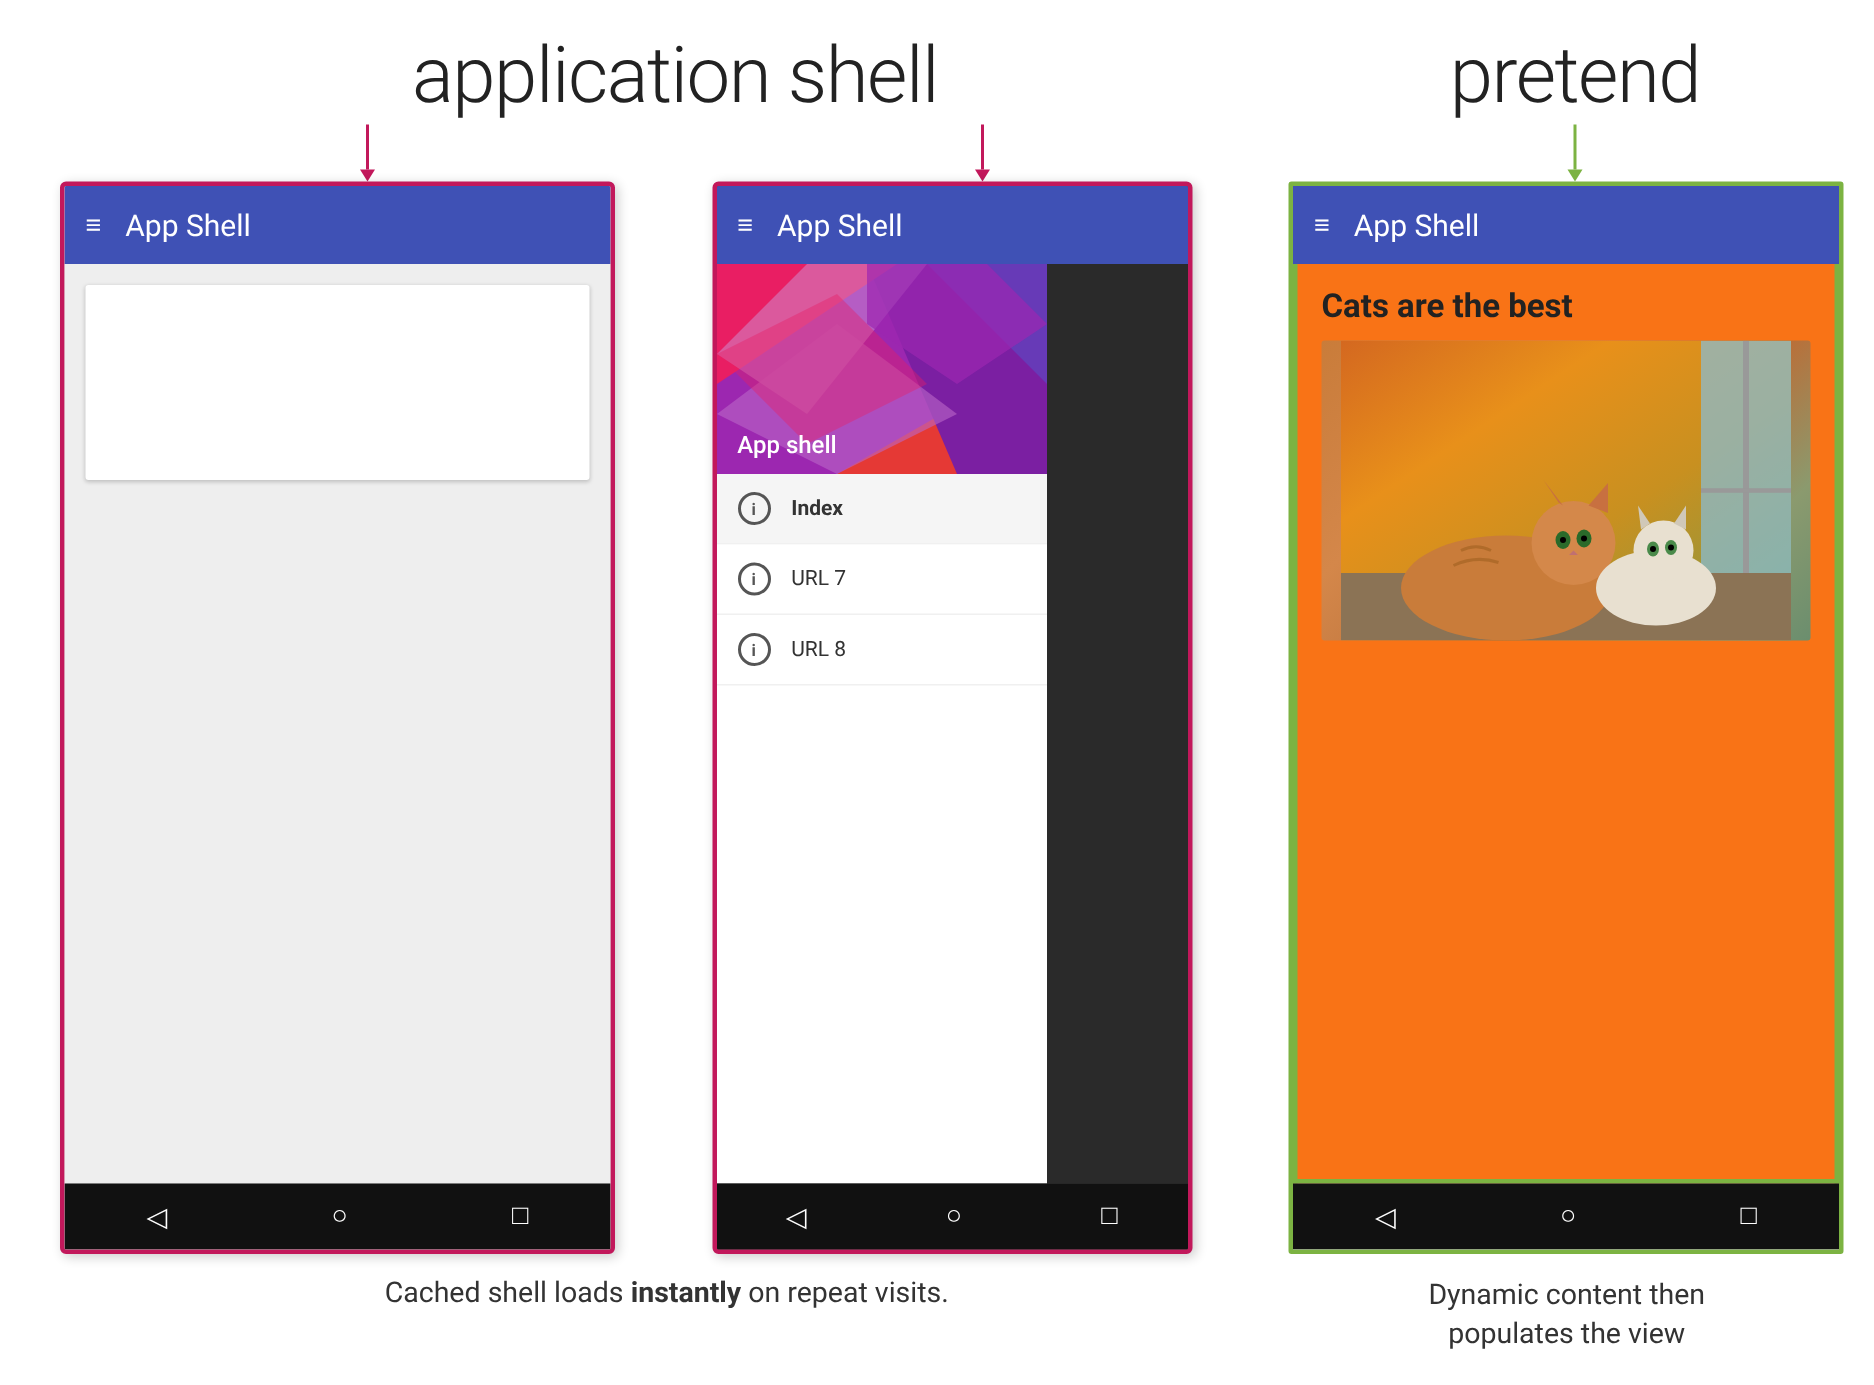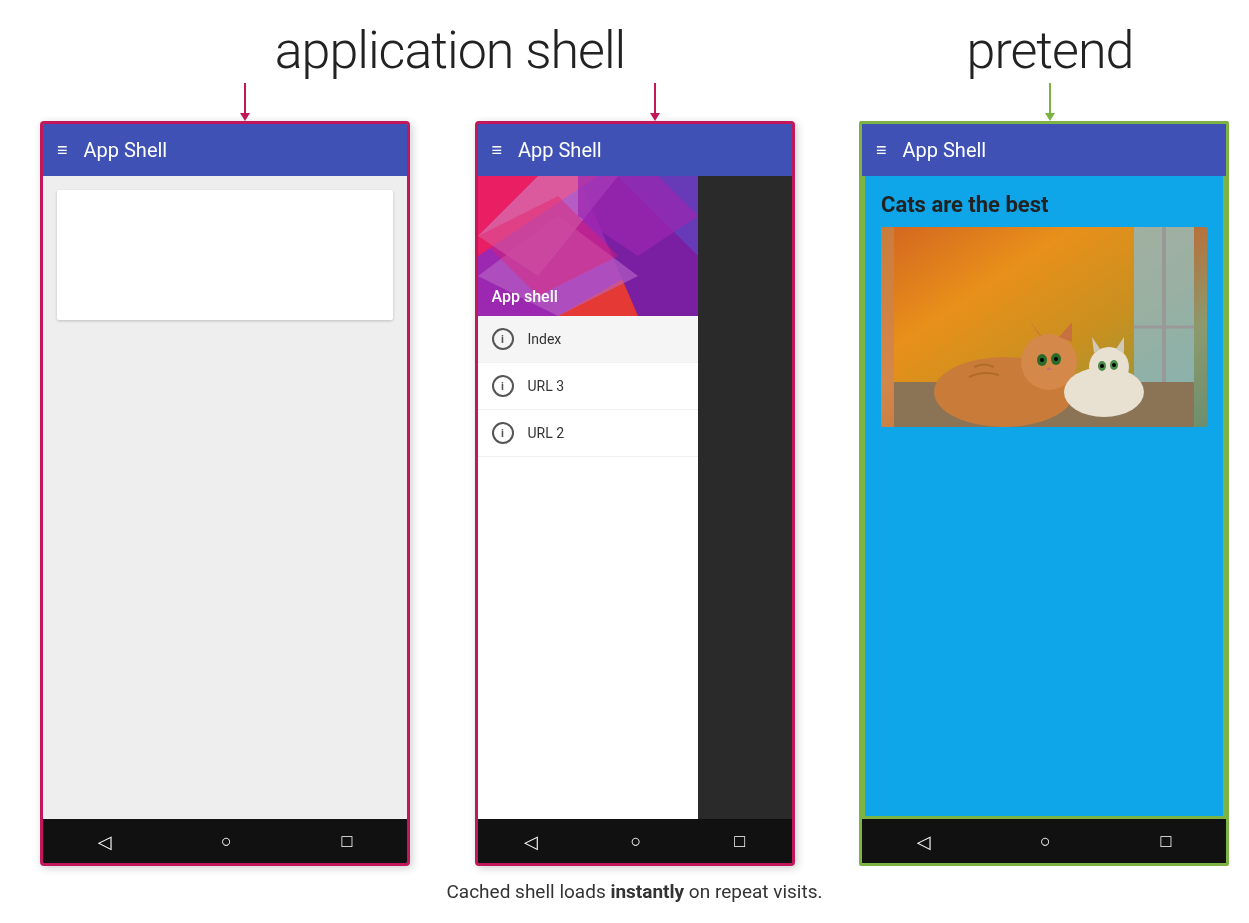--- a/index.html
+++ b/index.html
@@ -223,21 +223,21 @@
       font-weight: bold;
       color: #555;
     }
 
     .drawer-item-label {
       font-size: 14px;
       color: #333;
     }
 
     .drawer-item.active .drawer-item-label {
-      font-weight: 400;
+      font-weight: 700;
     }
 
     .content-card {
       padding: 16px;
     }
 
     .content-title {
       font-size: 22px;
       font-weight: 700;
       color: #222;
@@ -387,44 +387,44 @@
             </svg>
             <span class="drawer-header-label">App shell</span>
           </div>
 
           <div class="drawer-item active">
             <div class="drawer-item-icon">i</div>
             <span class="drawer-item-label">Index</span>
           </div>
           <div class="drawer-item">
             <div class="drawer-item-icon">i</div>
-            <span class="drawer-item-label">URL 3</span>
+            <span class="drawer-item-label">URL 7</span>
           </div>
           <div class="drawer-item">
             <div class="drawer-item-icon">i</div>
-            <span class="drawer-item-label">URL 2</span>
+            <span class="drawer-item-label">URL 8</span>
           </div>
         </div>
 
         <div style="flex:1; background:rgba(0,0,0,0.5);"></div>
       </div>
       <div class="nav-bar">
         <span class="nav-icon">◁</span>
         <span class="nav-icon">○</span>
         <span class="nav-icon">□</span>
       </div>
     </div>
 
     <div style="display:flex; flex-direction:column; border:3px solid #7cb342; border-radius:2px; overflow:hidden; width:370px;">
       <div class="app-bar right-phone-appbar">
         <span class="hamburger-icon">≡</span>
         <span class="app-bar-title">App Shell</span>
       </div>
 
-      <div style="flex:1; background:#0ea5e9; border:3px solid #7cb342; border-top:none;">
+      <div style="flex:1; background:#f97316; border:3px solid #7cb342; border-top:none;">
         <div class="content-card">
           <div class="content-title">Cats are the best</div>
 
           <div class="content-image">
             <svg width="100%" height="100%" viewBox="0 0 300 200" xmlns="http://www.w3.org/2000/svg">
 
               <defs>
                 <linearGradient id="skyGrad" x1="0%" y1="0%" x2="100%" y2="100%">
                   <stop offset="0%" style="stop-color:#87CEEB"></stop>
                   <stop offset="40%" style="stop-color:#a0c4a0"></stop>
@@ -483,15 +483,18 @@
         <span class="nav-icon">□</span>
       </div>
     </div>
 
   </div>
 
   <div class="bottom-text-row">
     <div class="bottom-text-left">
       Cached shell loads <strong>instantly</strong> on repeat visits.
     </div>
+    <div class="bottom-text-right">
+      Dynamic content then<br>populates the view
+    </div>
   </div>
 
 </div>
 
 </body></html>

